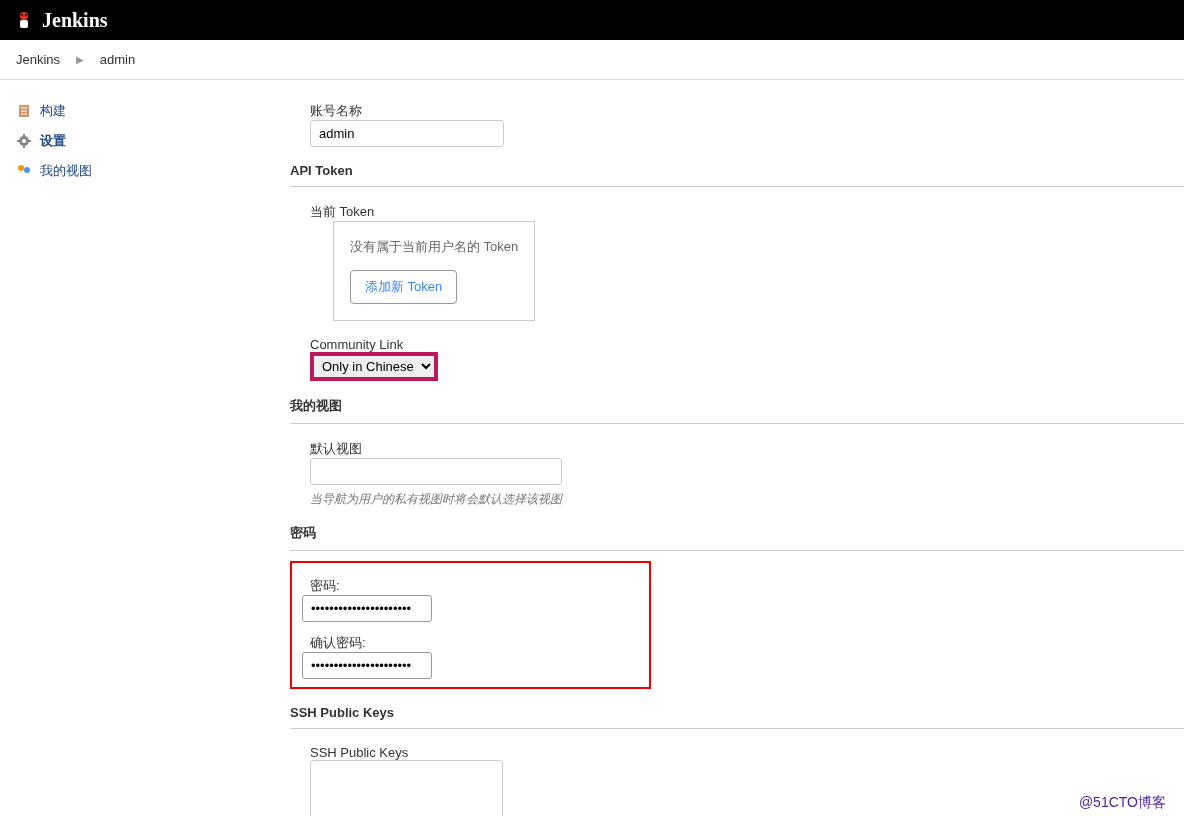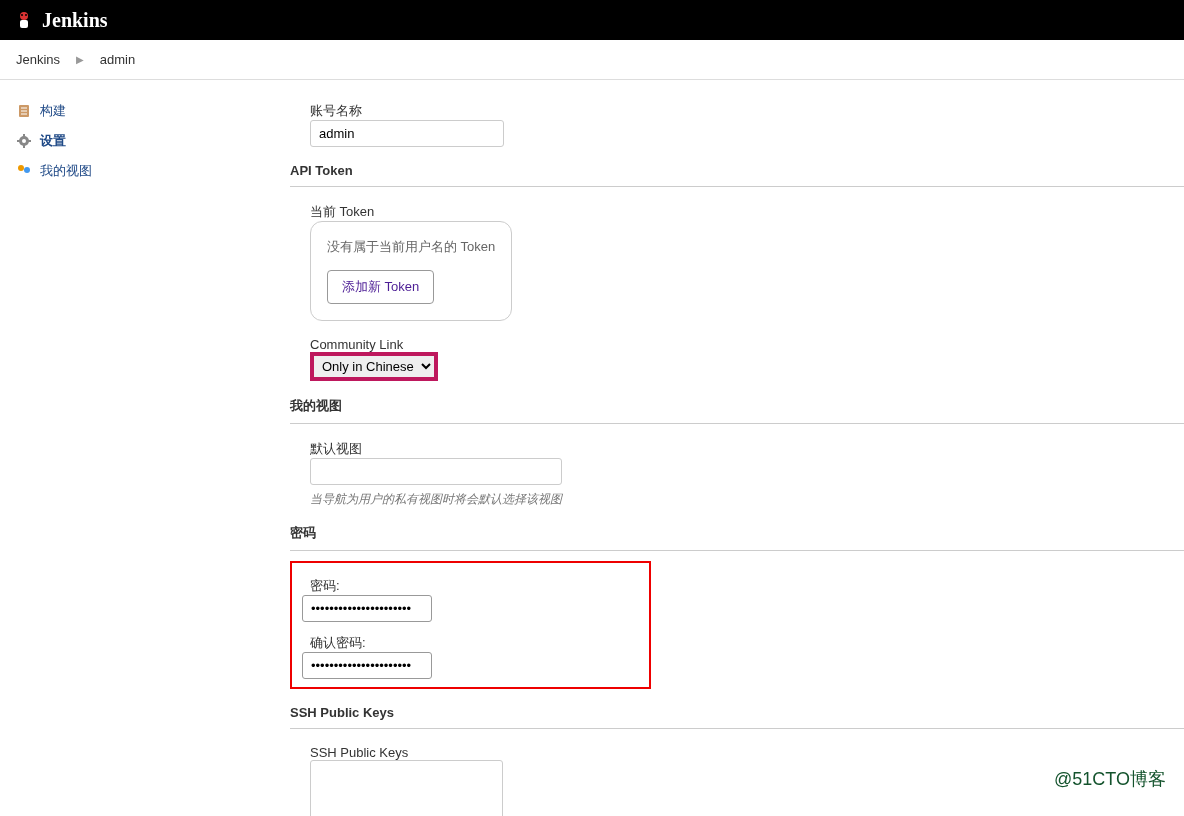--- a/index.html
+++ b/index.html
@@ -24,32 +24,32 @@
     
     .form-row { display: flex; align-items: flex-start; margin-bottom: 10px; flex-direction: column; }
     .form-label { width: 100px; padding-top: 6px; color: #333; font-size: 13px; }
     .form-field { flex: 1; }
     .form-field input[type="text"], .form-field input[type="password"] { border: 1px solid #ccc; border-radius: 3px; padding: 5px 8px; font-size: 13px; width: 100%; }
     .form-field textarea { border: 1px solid #ccc; border-radius: 3px; padding: 5px 8px; font-size: 13px; width: 100%; resize: vertical; }
     .form-field select { border: 4px solid #be185d; padding: 2px 4px; font-size: 13px; }
     
     .section-title { font-weight: bold; font-size: 13px; color: #333; border-bottom: 1px solid #ccc; padding-bottom: 8px; margin: 16px 0 10px 0; }
     
-    .token-box { border: 1px solid #ccc; border-radius: 12px; padding: 16px; }
+    .token-box { border: 1px solid #ccc; border-radius: 0; padding: 16px; margin-left: 23px; }
     .token-msg { color: #666; font-size: 13px; margin-bottom: 14px; }
-    .btn-outline { border: 1px solid #999; background: #fff; color: #4c1d95; padding: 7px 14px; border-radius: 4px; cursor: pointer; font-size: 13px; }
+    .btn-outline { border: 1px solid #999; background: #fff; color: #3b82f6; padding: 7px 14px; border-radius: 4px; cursor: pointer; font-size: 13px; }
     
     .help-text { color: #777; font-size: 12px; padding-top: 6px; font-style: italic; }
     
     .highlight-box { border: 2px solid #e00; padding: 8px 10px; margin-bottom: 10px; }
     .highlight-box .form-row { margin-bottom: 6px; }
     .highlight-box .form-row:last-child { margin-bottom: 0; }
     .pwd-input { width: 130px !important; border: 1px solid #999 !important; }
     
-    .watermark { position: fixed; bottom: 25px; right: 18px; color: #14532d; font-size: 18px; pointer-events: none; }
+    .watermark { position: fixed; bottom: 4px; right: 18px; color: #4c1d95; font-size: 14px; pointer-events: none; }
     .scroll-edge { border-top: 1px solid #eee; height: 6px; background: linear-gradient(to right, #eee 0%, #eee 85%, #bbb 86%, #bbb 90%, #eee 91%); margin-top: -2px; }
   </style>
 </head>
 <body>
 
 <div class="header">
   <div class="header-logo">
     <span class="header-logo-icon">
       <svg viewBox="0 0 24 24">
           <circle cx="12" cy="8" r="4" fill="#d33"></circle>

